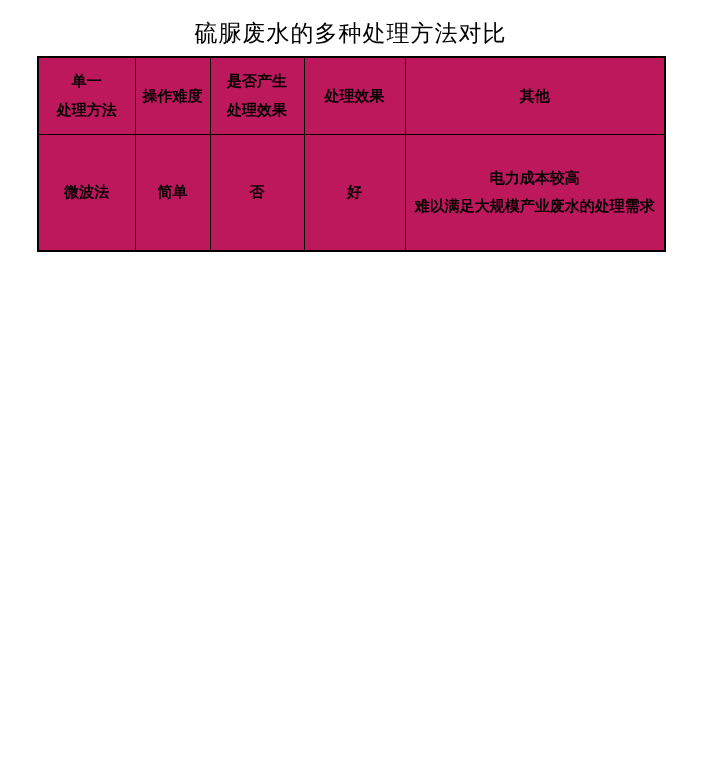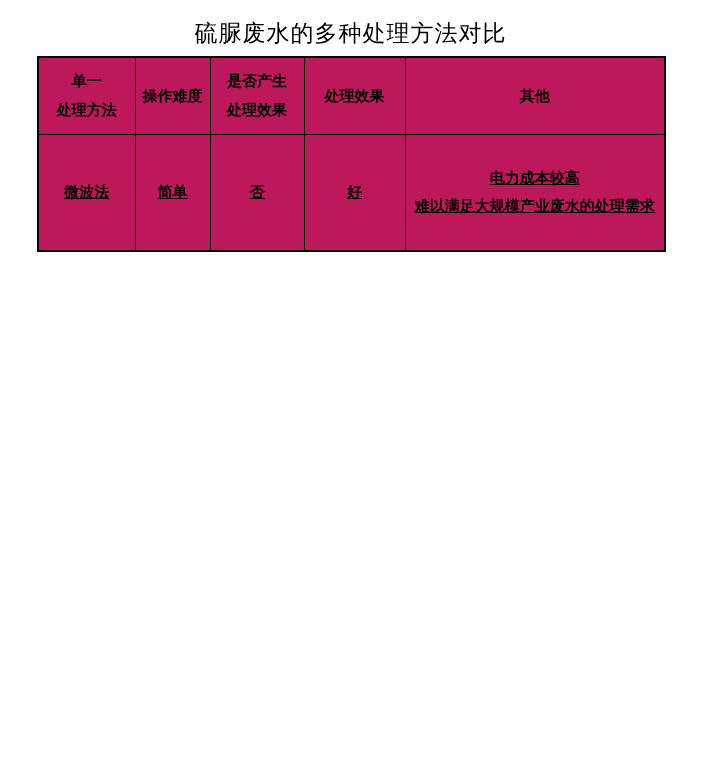--- a/index.html
+++ b/index.html
@@ -42,21 +42,21 @@
     font-weight: bold;
     line-height: 1.9;
     padding: 0 2px;
     overflow: hidden;
   }
   .cmp-table {
     border: 2px solid #000000;
   }
   tr.header-row   { height: 77px; }
   tr.row-0        { height: 117px; }
-  tr.row-1        { height: 117px; text-decoration: underline; }
+  tr.row-1        { height: 117px; }
   tr.row-2        { height: 115px; }
   tr.row-3        { height: 120px; }
   tr.row-4        { height: 113px; }
   .line { display: block; }
 </style>
 </head>
 <body>
 
 <div class="page">
 

